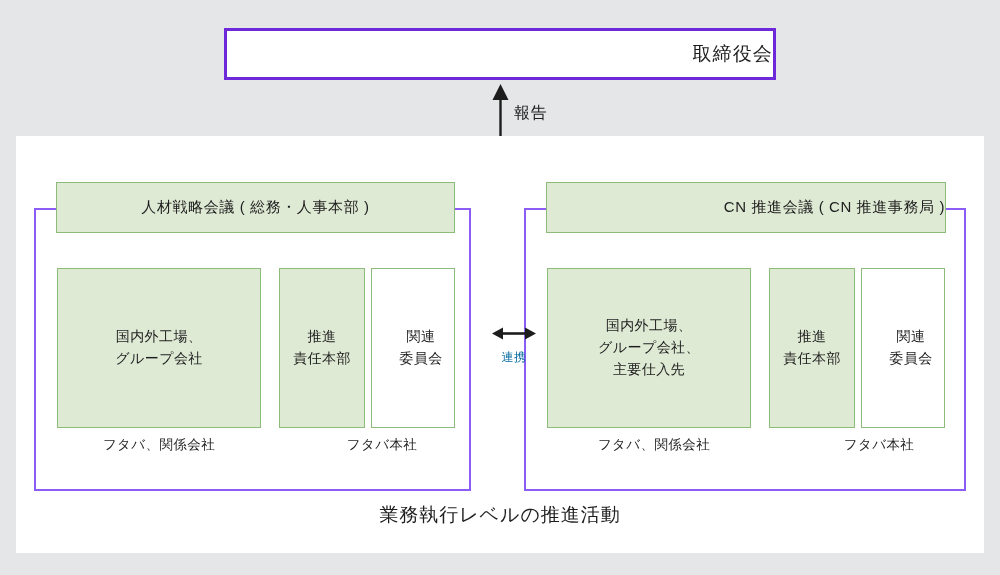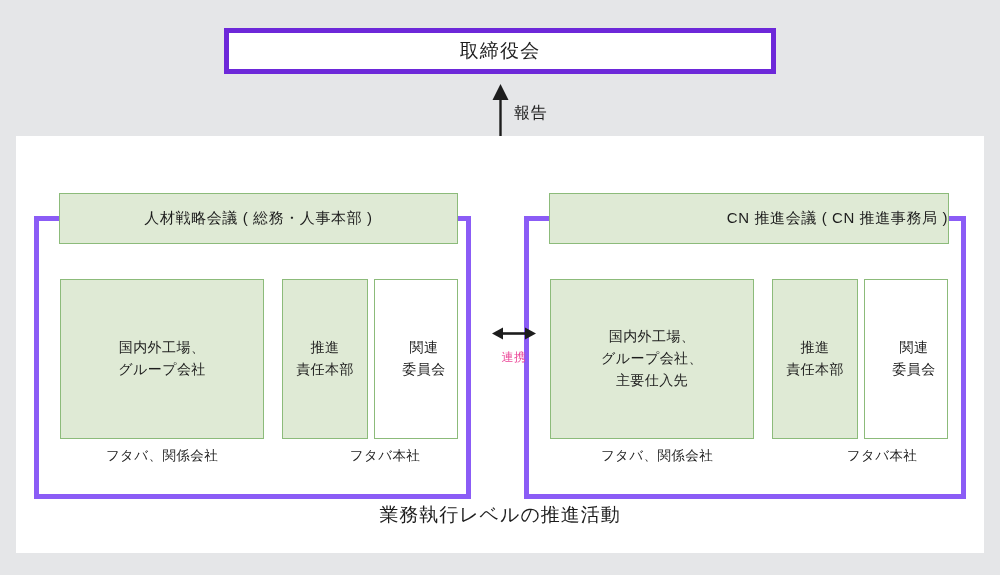--- a/index.html
+++ b/index.html
@@ -23,26 +23,26 @@
     height: 575px;
     overflow: hidden;
   }
 
   
   .board-box {
     position: absolute;
     left: 224px;
     top: 28px;
     width: 552px;
-    height: 46px;
+    height: 52px;
     background: #ffffff;
-    border: 5px solid #6d28d9;
+    border: 3px solid #6d28d9;
     display: flex;
     align-items: center;
-    justify-content: center;
+    justify-content: flex-end;
   }
   .board-label {
     font-size: 19px;
     letter-spacing: 0.06em;
     color: #1d1d1d;
   }
 
   
   .report-arrow {
     position: absolute;
@@ -67,23 +67,23 @@
     left: 16px;
     top: 136px;
     width: 968px;
     height: 417px;
     background: #ffffff;
   }
 
   
   .group {
     position: absolute;
-    top: 80px;          
+    top: 72px;          
     height: 283px;      
-    border: 5px solid #8b5cf6;
+    border: 2px solid #8b5cf6;
     background: transparent;
   }
   .group.left  { left: 18px;  width: 437px; }   
   .group.right { left: 508px; width: 442px; }   
 
   
   .group-header {
     position: absolute;
     top: -28px;
     height: 51px;
@@ -159,21 +159,21 @@
     top: 190px;   
     width: 54px;
     text-align: center;
   }
   .link-arrow { display: block; margin: 0 auto; }
   .link-label {
     display: block;
     margin-top: 4px;
     font-size: 12px;
     letter-spacing: 0.04em;
-    color: #ec4899;
+    color: #0369a1;
   }
 
   
   .caption {
     position: absolute;
     left: 0;
     top: 366px;    
     width: 100%;
     text-align: center;
     font-size: 19px;

